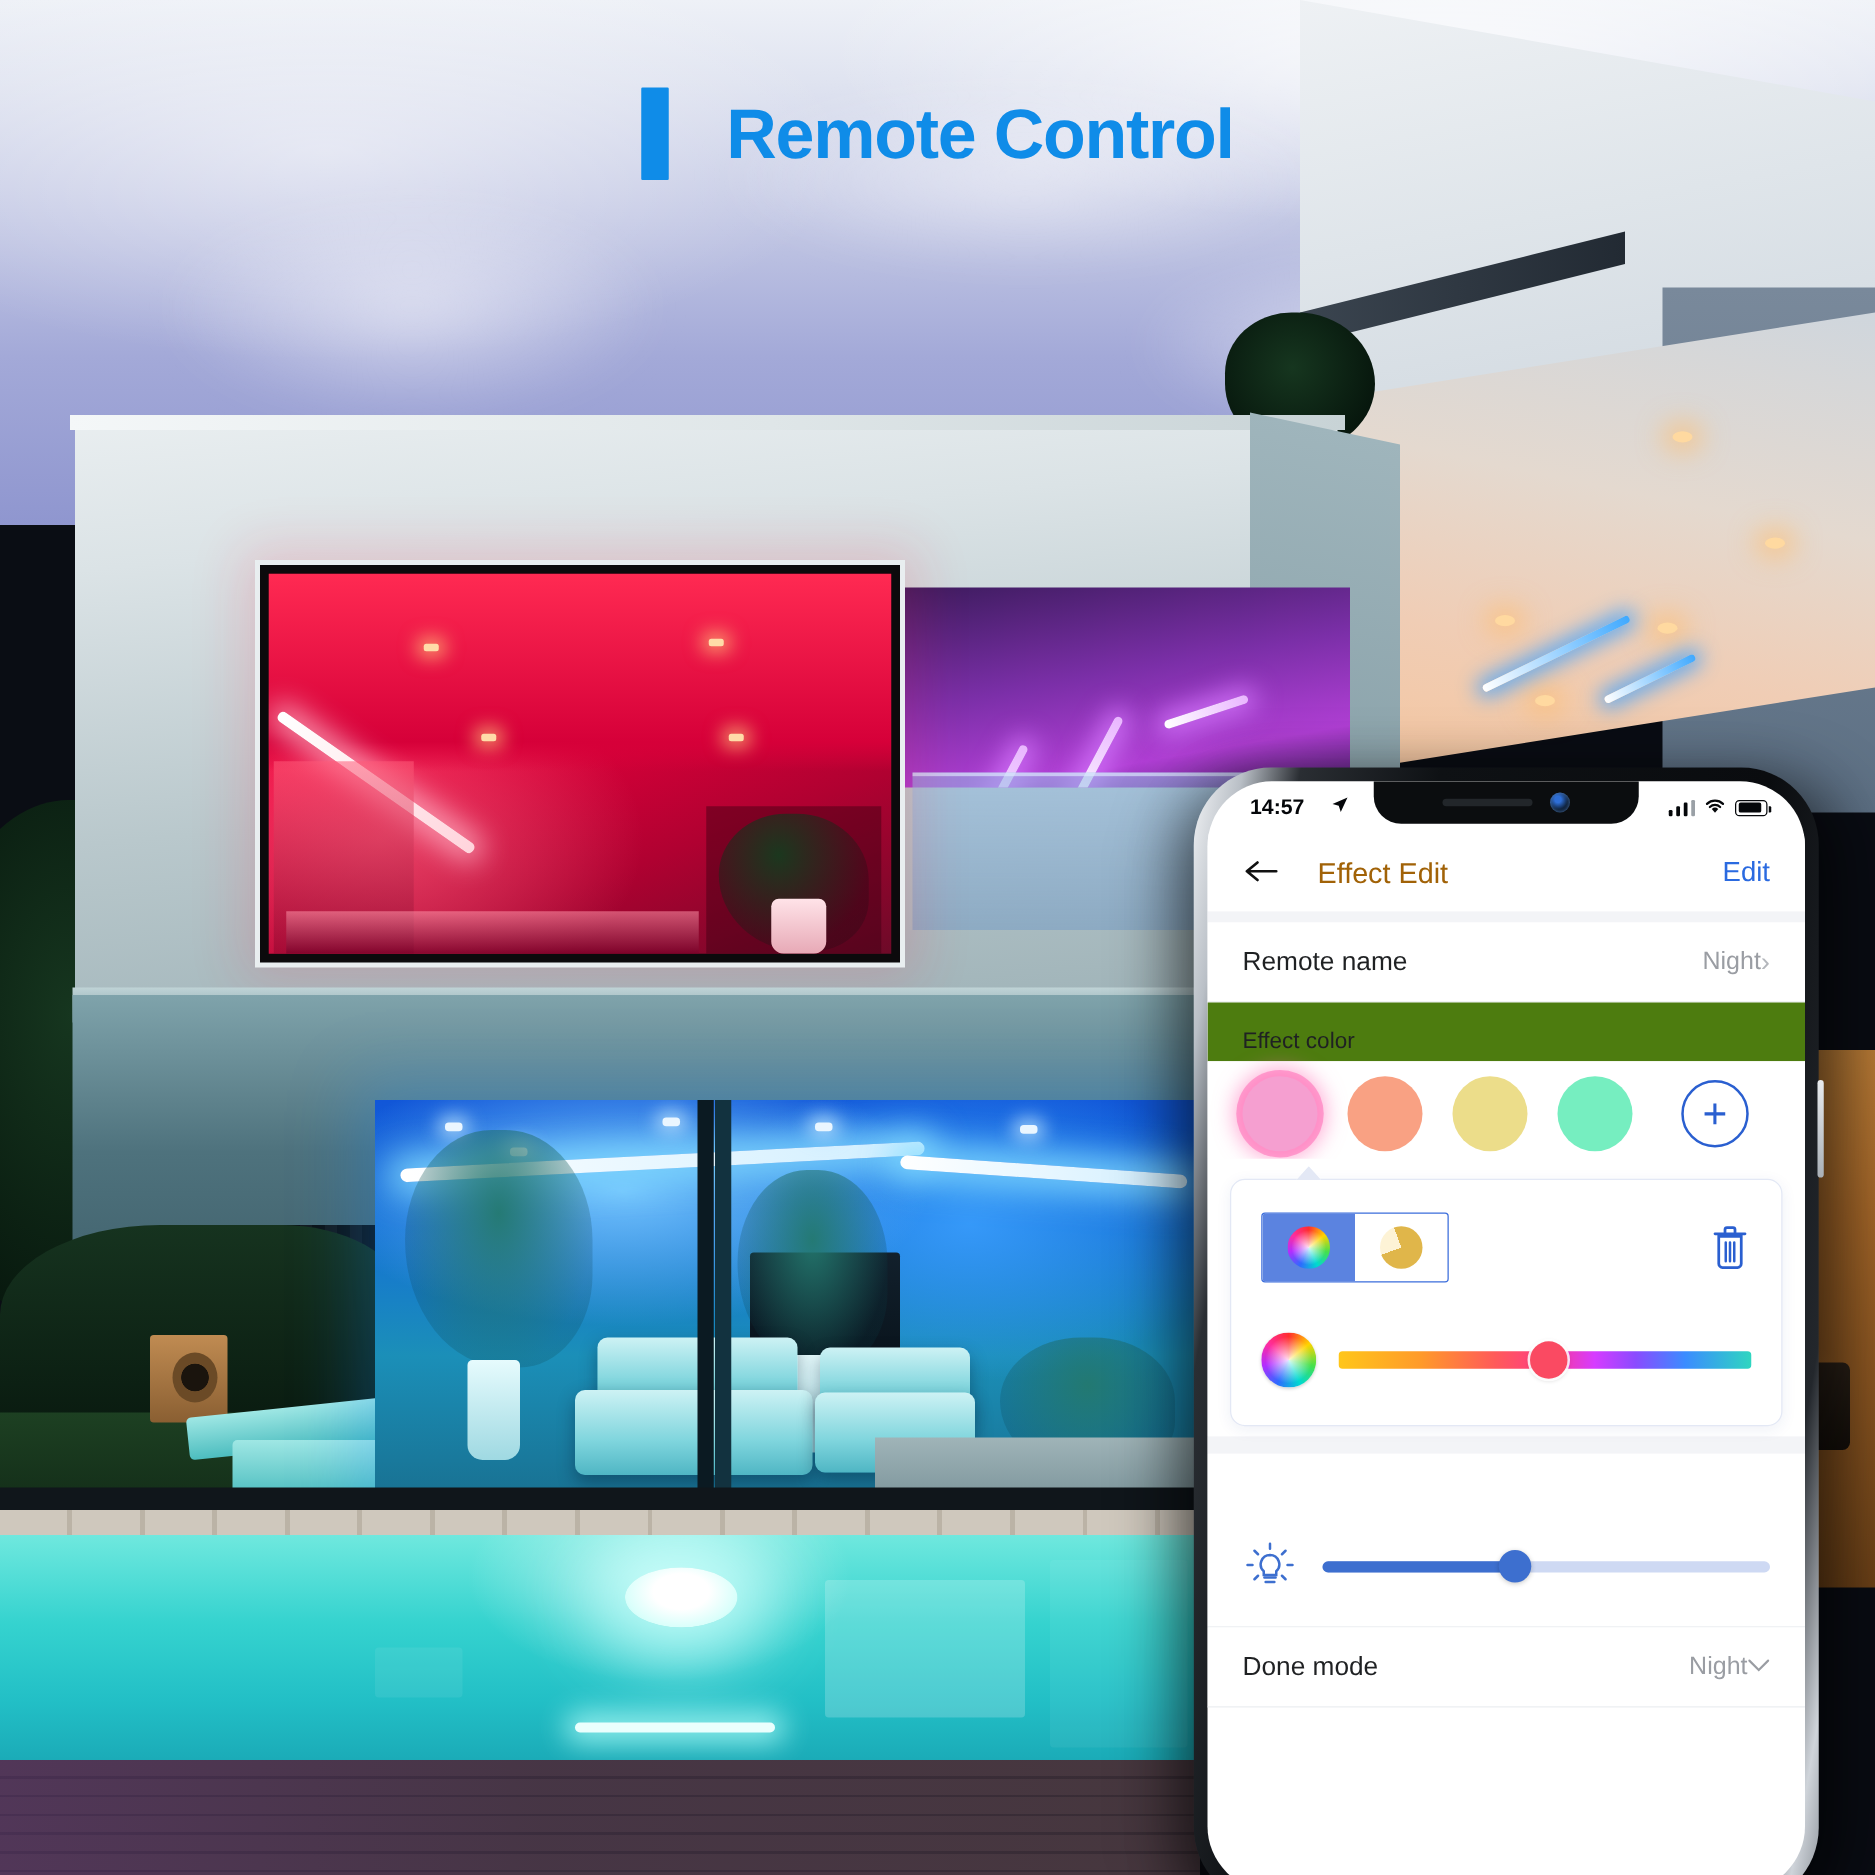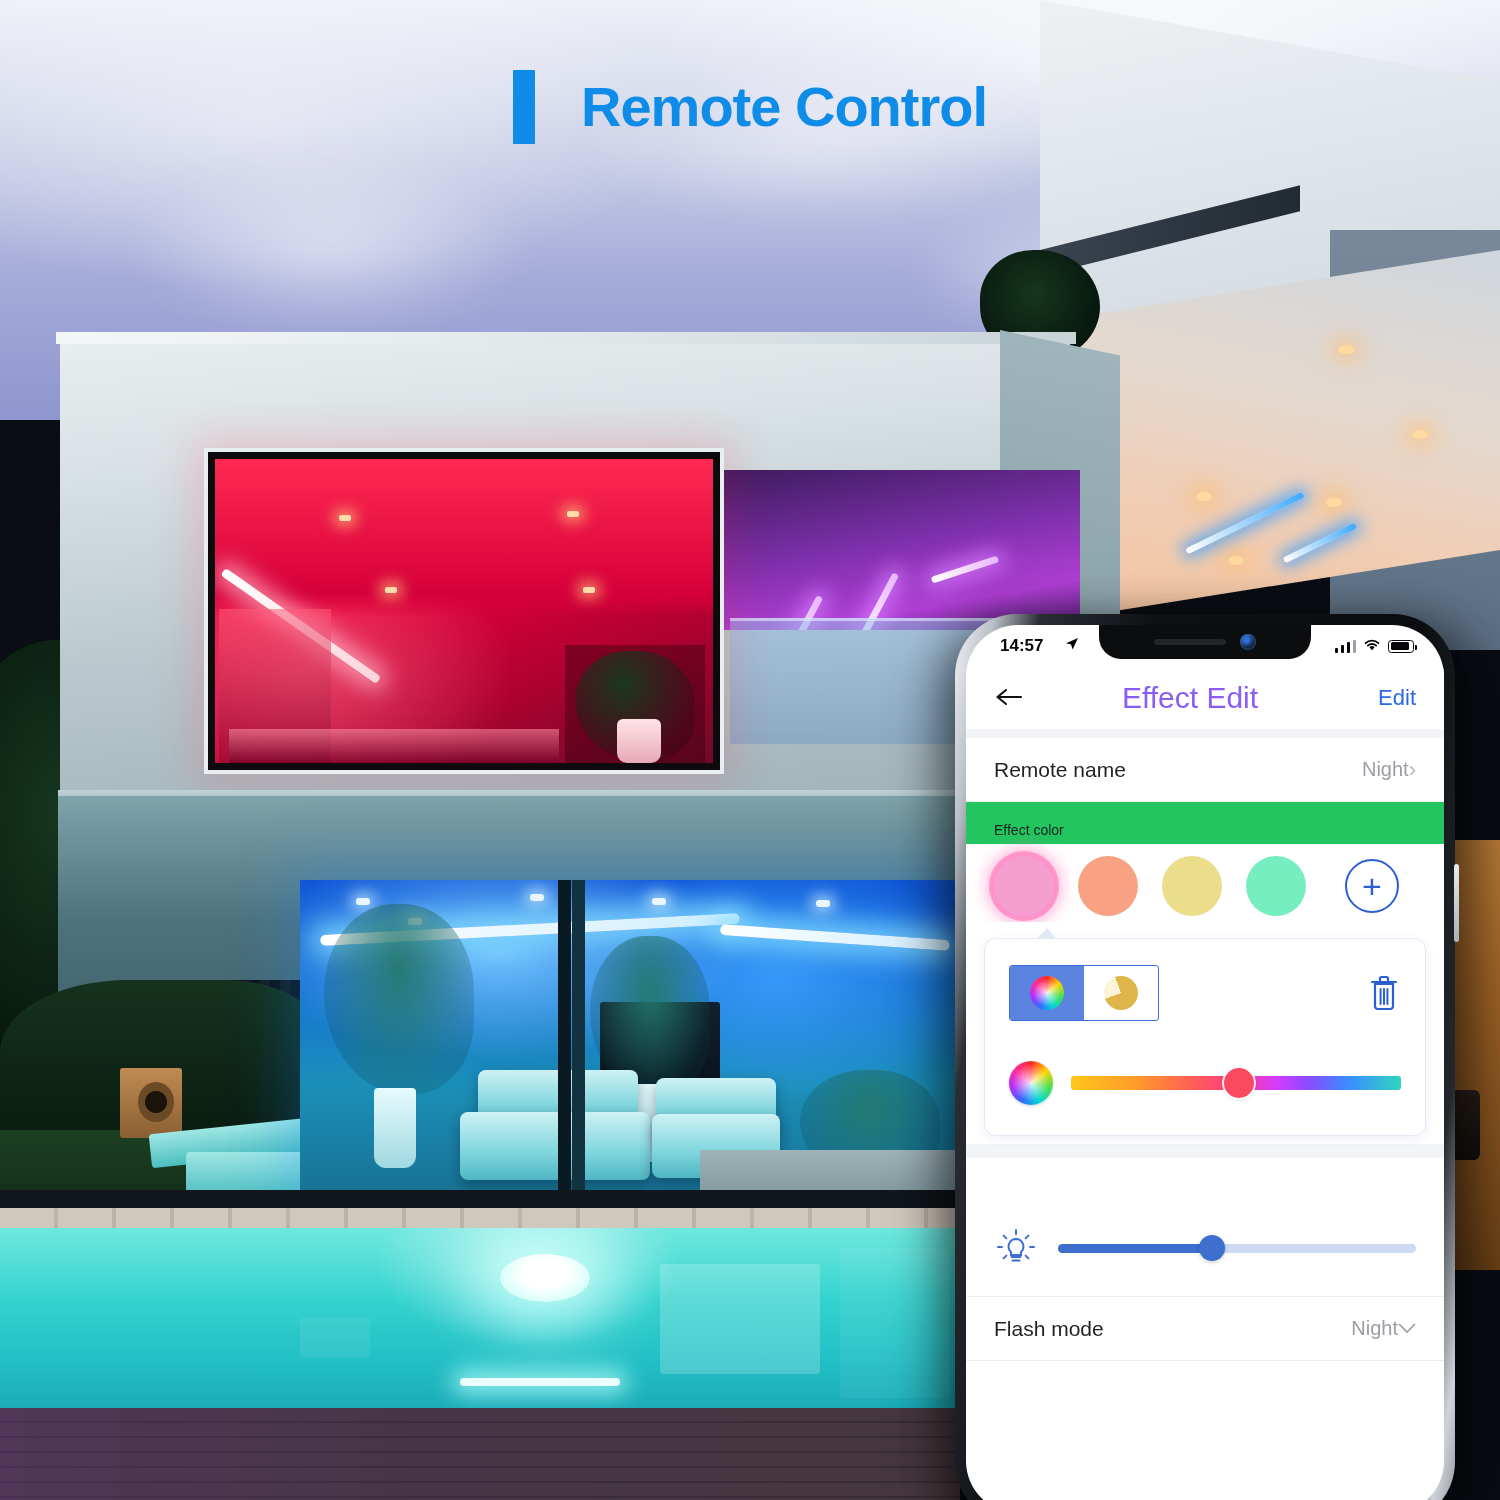--- a/index.html
+++ b/index.html
@@ -356,40 +356,40 @@
   }
   .battery span { display:block; height:100%; width: 88%; background:#05070a; border-radius:1.5px; }
 
   
   .navbar {
     position: relative; height: 62px; display:flex; align-items:center;
     padding: 0 28px; background:#fff;
   }
   .nav-back { font-size: 27px; color:#111; line-height:1; width: 60px; }
   .nav-title {
-    flex: 1; text-align:center; font-size: 30px; color:#8b5cf6; font-weight: 400;
+    flex: 1; text-align:left; font-size: 23px; color:#a16207; font-weight: 400;
   }
   .nav-done {
     width: 90px; text-align:right; font-size: 22px; color:#2a6ae0;
   }
   .nav-sep { height: 9px; background: #f3f4f7; }
 
   
   .row {
     display:flex; align-items:center; justify-content:space-between;
     padding: 0 28px; height: 64px; background:#fff;
     border-bottom: 1px solid #eceef1;
   }
   .row-label { font-size: 21px; color:#1f2123; }
   .row-value { font-size: 20px; color:#9a9da3; display:flex; align-items:center; gap: 0; }
   .chev-r { font-size: 22px; color:#b4b7bc; line-height:1; }
   .chev-d { font-size: 16px; color:#9a9da3; line-height:1; }
 
   .section-head {
-    padding: 20px 28px 6px; font-size: 14px; color:#1f2123; background:#22c55e;
+    padding: 20px 28px 6px; font-size: 18px; color:#1f2123; background:#4d7c0f;
   }
 
   
   .swatch-row {
     display:flex; align-items:center; gap: 0; padding: 12px 28px 6px;
     background:#fff;
   }
   .sw-cell { width: 84px; display:flex; justify-content:flex-start; }
   .swatch { width: 60px; height: 60px; border-radius: 50%; }
   .swatch.sel { box-shadow: 0 0 0 5px rgba(255,105,180,.55), 0 0 16px 7px rgba(255,105,180,.55); }
@@ -716,21 +716,21 @@
             </div>
             <div class="b-track">
               <div class="b-fill" id="b-fill" style="width: 43%;"></div>
               <div class="b-thumb" id="b-thumb" style="left: 43%;"></div>
             </div>
           </div>
         </div>
         <div class="bright-sep"></div>
 
         <div class="row" style="border-bottom:1px solid #eceef1;">
-          <div class="row-label">Flash mode</div>
+          <div class="row-label">Done mode</div>
           <div class="row-value">
             <span>Night</span>
             <span class="chev-d">
               <svg width="18" height="11" viewBox="0 0 18 11">
                   <path d="M1.5 1.5 L9 9 L16.5 1.5" stroke="#9a9da3" stroke-width="1.7" fill="none" stroke-linecap="round"></path>
                 </svg>
             </span>
           </div>
         </div>
 

